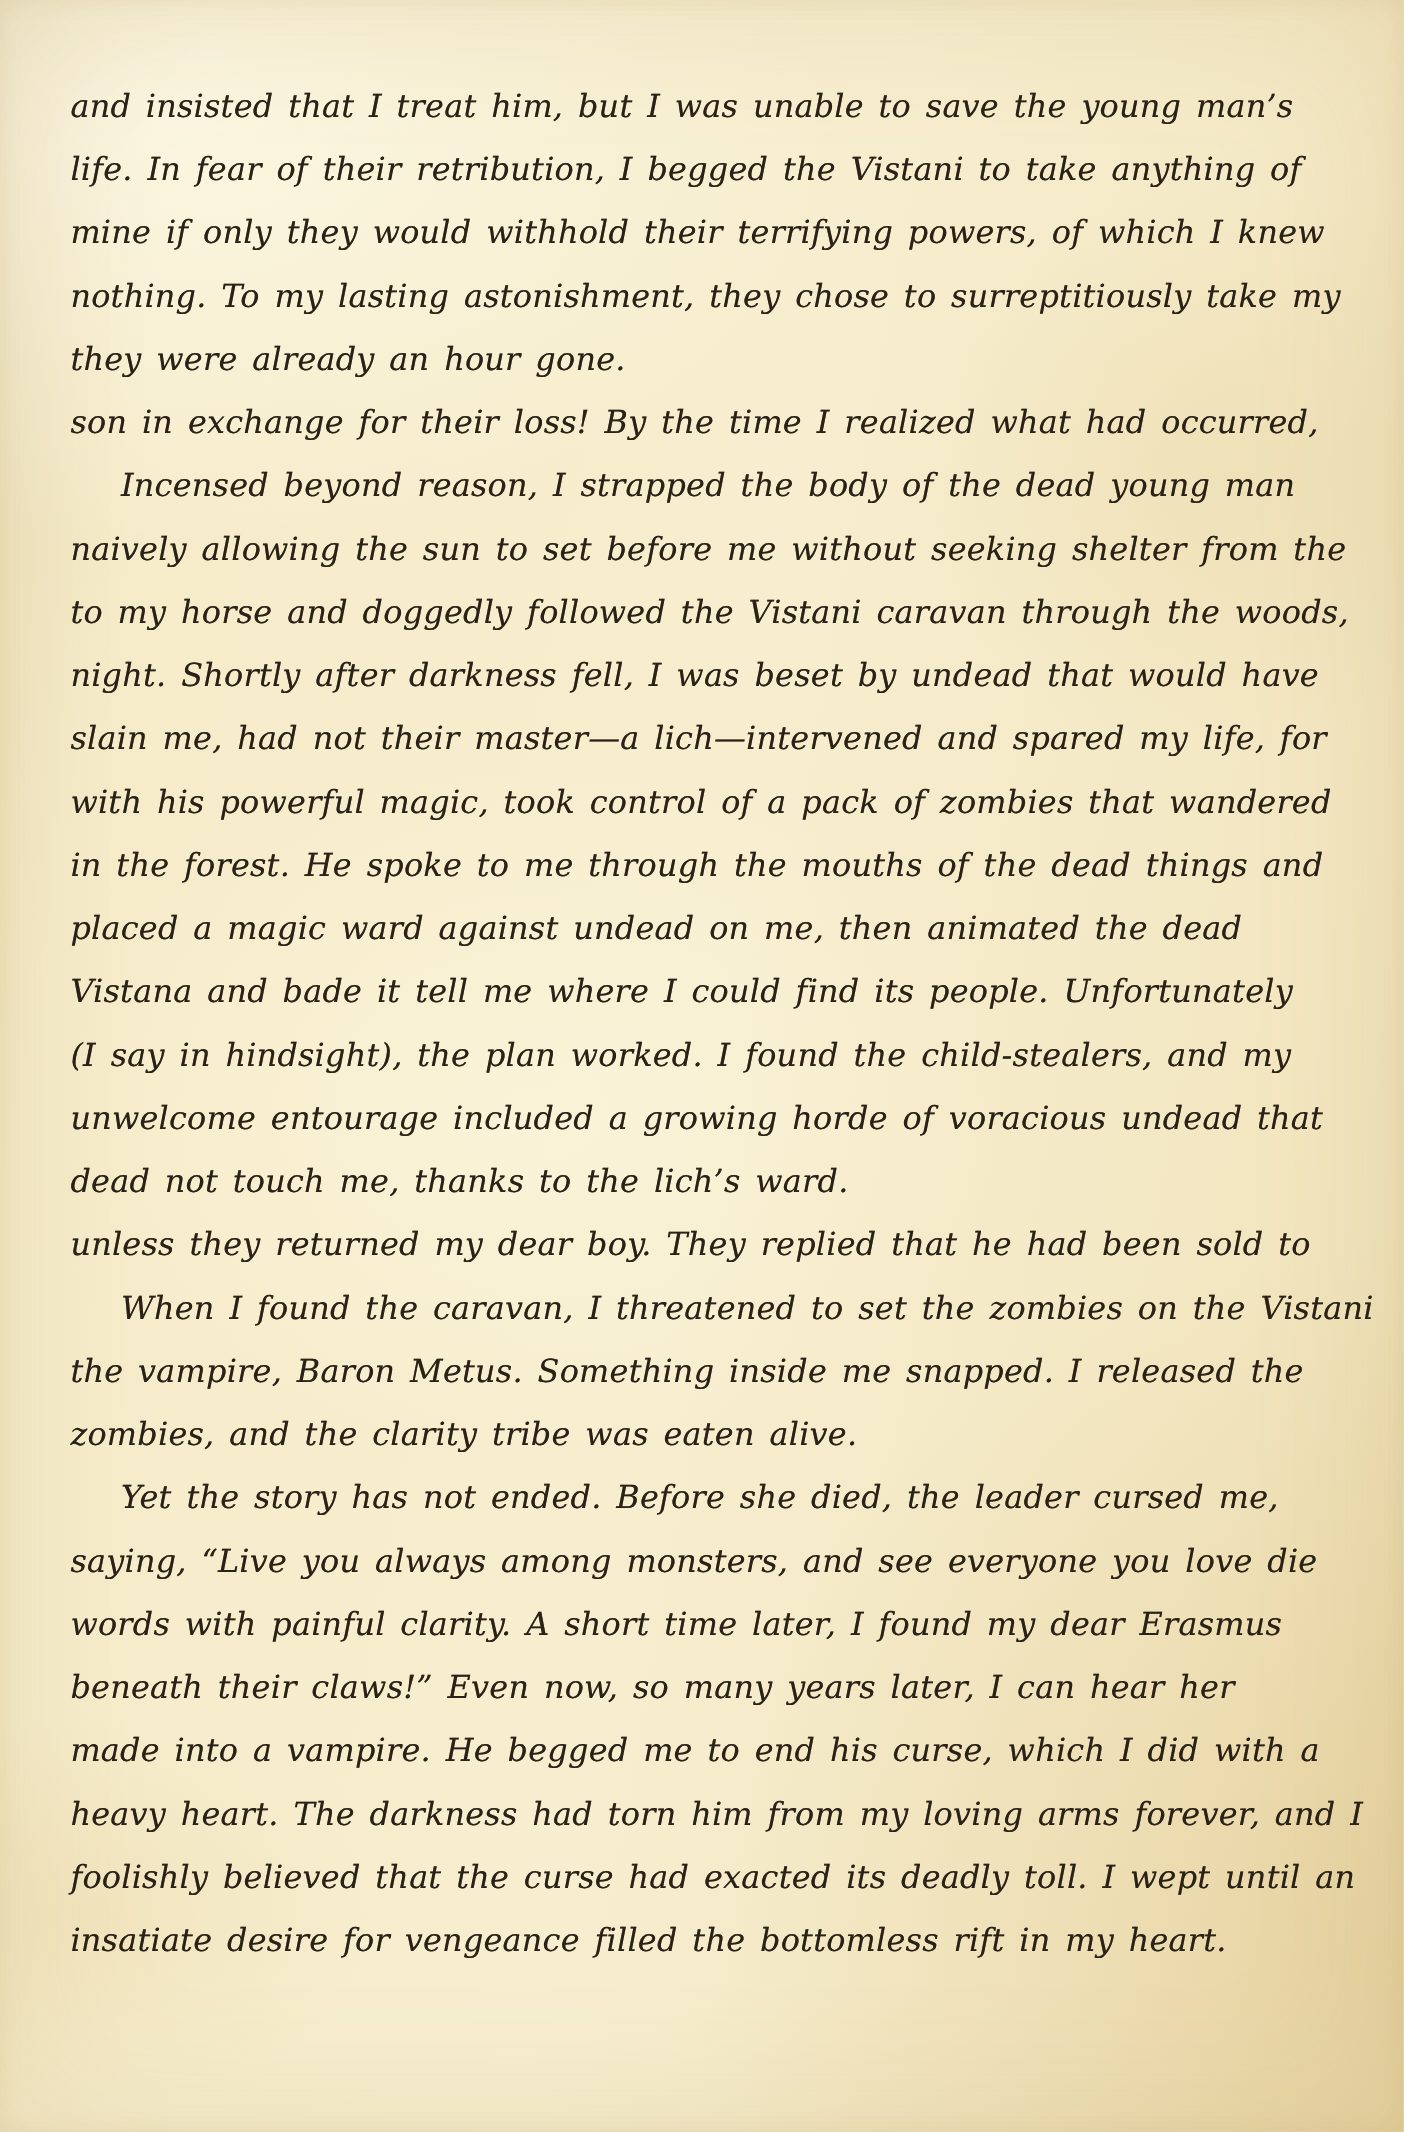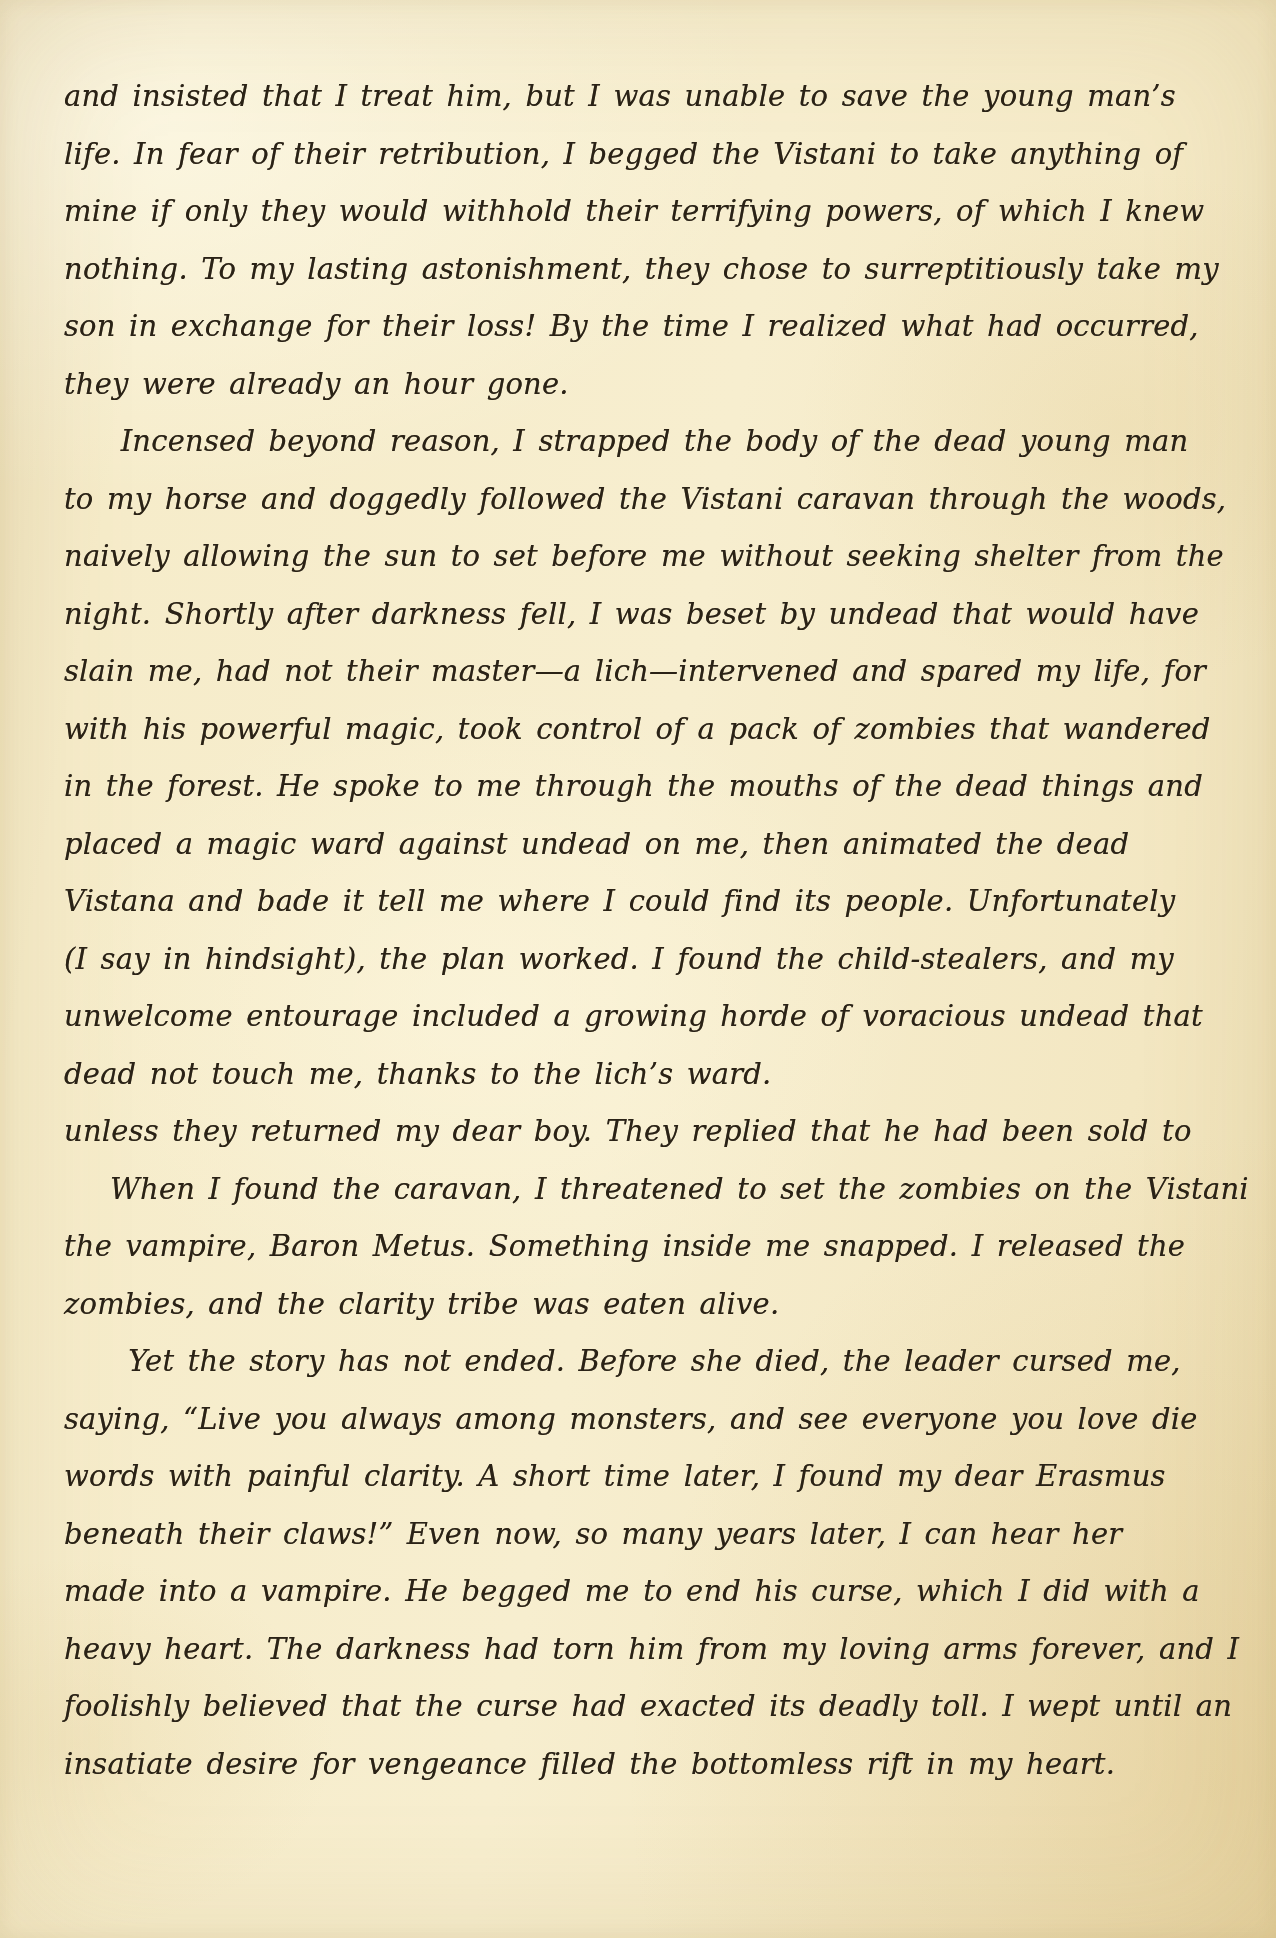--- a/index.html
+++ b/index.html
@@ -32,41 +32,41 @@
     font-family: "DejaVu Serif", serif;
     font-style: italic;
     font-size: 29px;
     line-height: 57.5px;
     word-spacing: 4px;
     letter-spacing: 0.2px;
     text-shadow: 0 0 0.5px rgba(42,34,22,0.55);
   }
   .paragraph { margin: 0; }
   .line { white-space: nowrap; }
-  .line.first { padding-left: 46px; text-align: center; }
+  .line.first { padding-left: 46px; }
 </style>
 </head>
 <body>
 
 <div class="page">
   <div class="journal">
 
     <p class="paragraph">
       <span class="line" style="display:block">and insisted that I treat him, but I was unable to save the young man’s</span>
       <span class="line" style="display:block">life. In fear of their retribution, I begged the Vistani to take anything of</span>
       <span class="line" style="display:block">mine if only they would withhold their terrifying powers, of which I knew</span>
       <span class="line" style="display:block">nothing. To my lasting astonishment, they chose to surreptitiously take my</span>
+      <span class="line" style="display:block">they were already an hour gone.</span>
       <span class="line" style="display:block">son in exchange for their loss! By the time I realized what had occurred,</span>
-      <span class="line" style="display:block">they were already an hour gone.</span>
     </p>
 
     <p class="paragraph">
       <span class="line first" style="display:block">Incensed beyond reason, I strapped the body of the dead young man</span>
+      <span class="line" style="display:block">naively allowing the sun to set before me without seeking shelter from the</span>
       <span class="line" style="display:block">to my horse and doggedly followed the Vistani caravan through the woods,</span>
-      <span class="line" style="display:block">naively allowing the sun to set before me without seeking shelter from the</span>
       <span class="line" style="display:block">night. Shortly after darkness fell, I was beset by undead that would have</span>
       <span class="line" style="display:block">slain me, had not their master—a lich—intervened and spared my life, for</span>
       <span class="line" style="display:block">with his powerful magic, took control of a pack of zombies that wandered</span>
       <span class="line" style="display:block">in the forest. He spoke to me through the mouths of the dead things and</span>
       <span class="line" style="display:block">placed a magic ward against undead on me, then animated the dead</span>
       <span class="line" style="display:block">Vistana and bade it tell me where I could find its people. Unfortunately</span>
       <span class="line" style="display:block">(I say in hindsight), the plan worked. I found the child-stealers, and my</span>
       <span class="line" style="display:block">unwelcome entourage included a growing horde of voracious undead that</span>
       <span class="line" style="display:block">dead not touch me, thanks to the lich’s ward.</span>
     </p>

